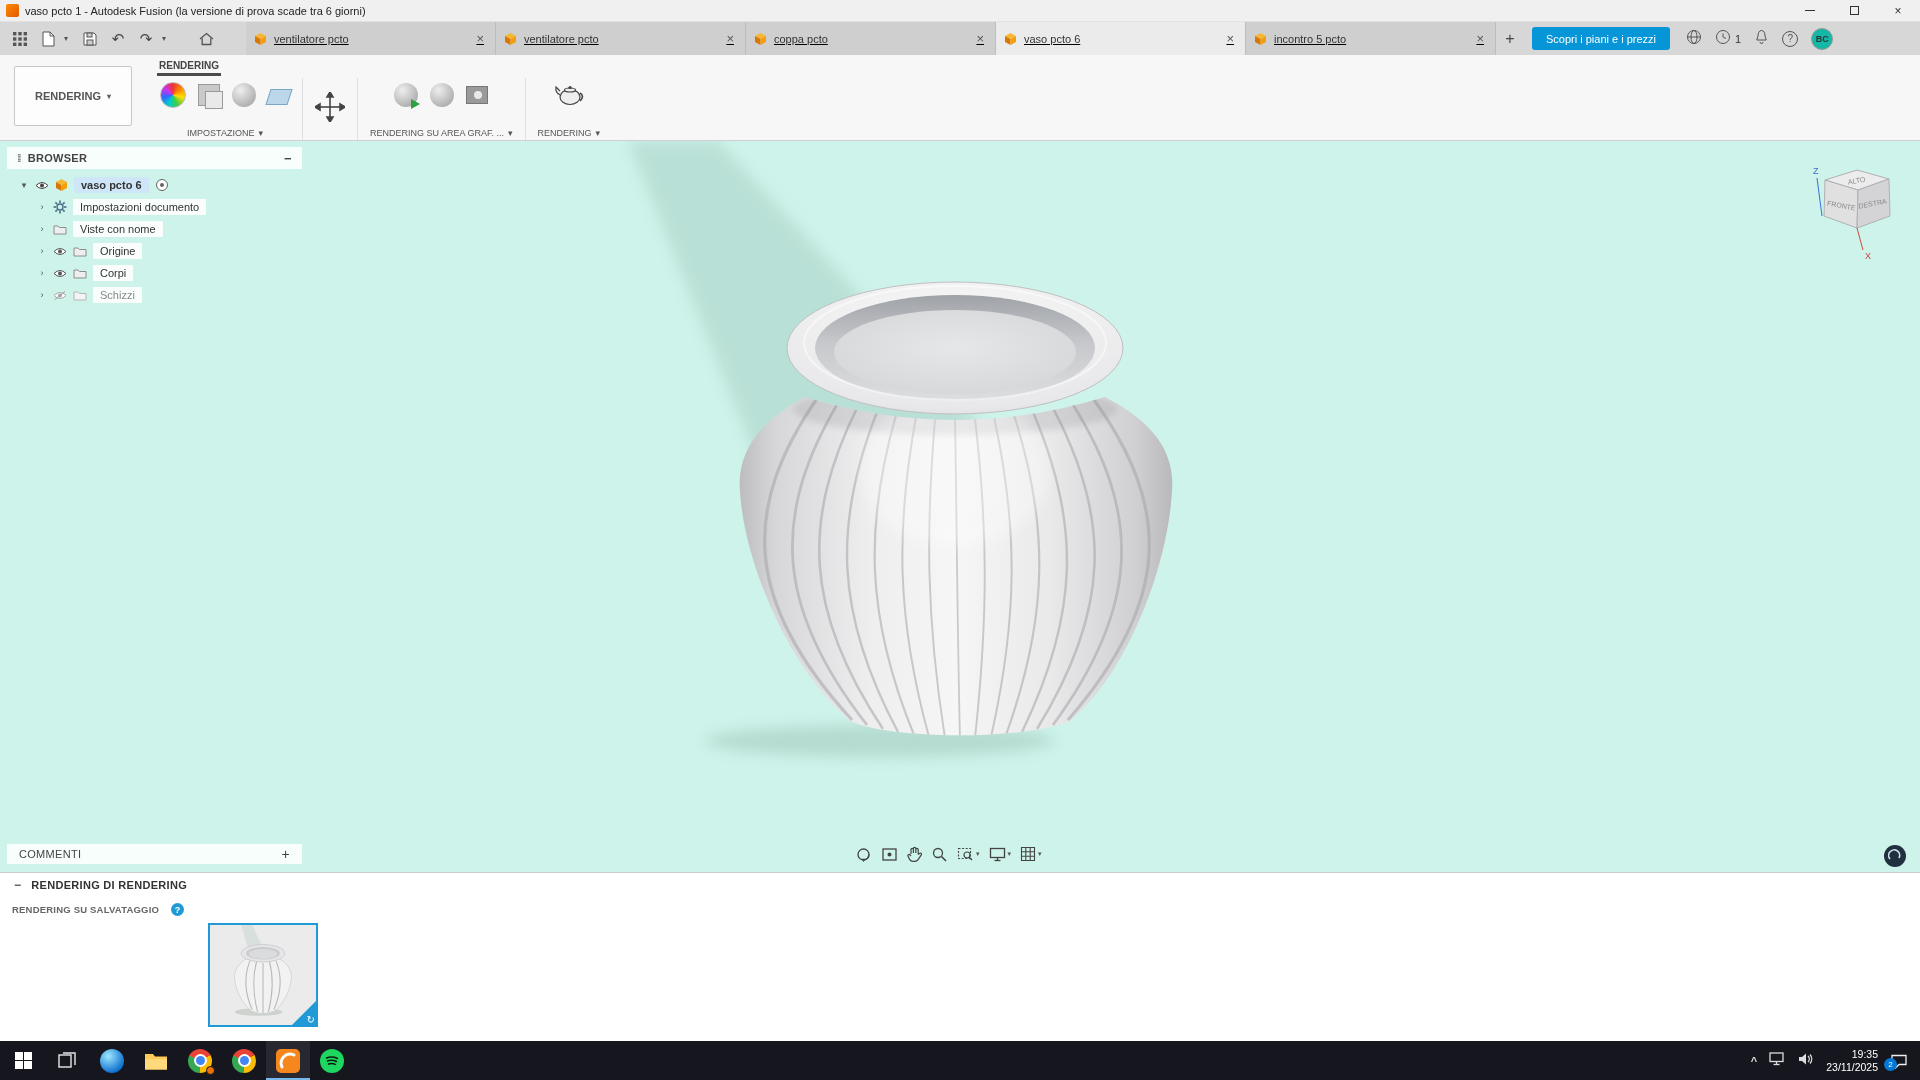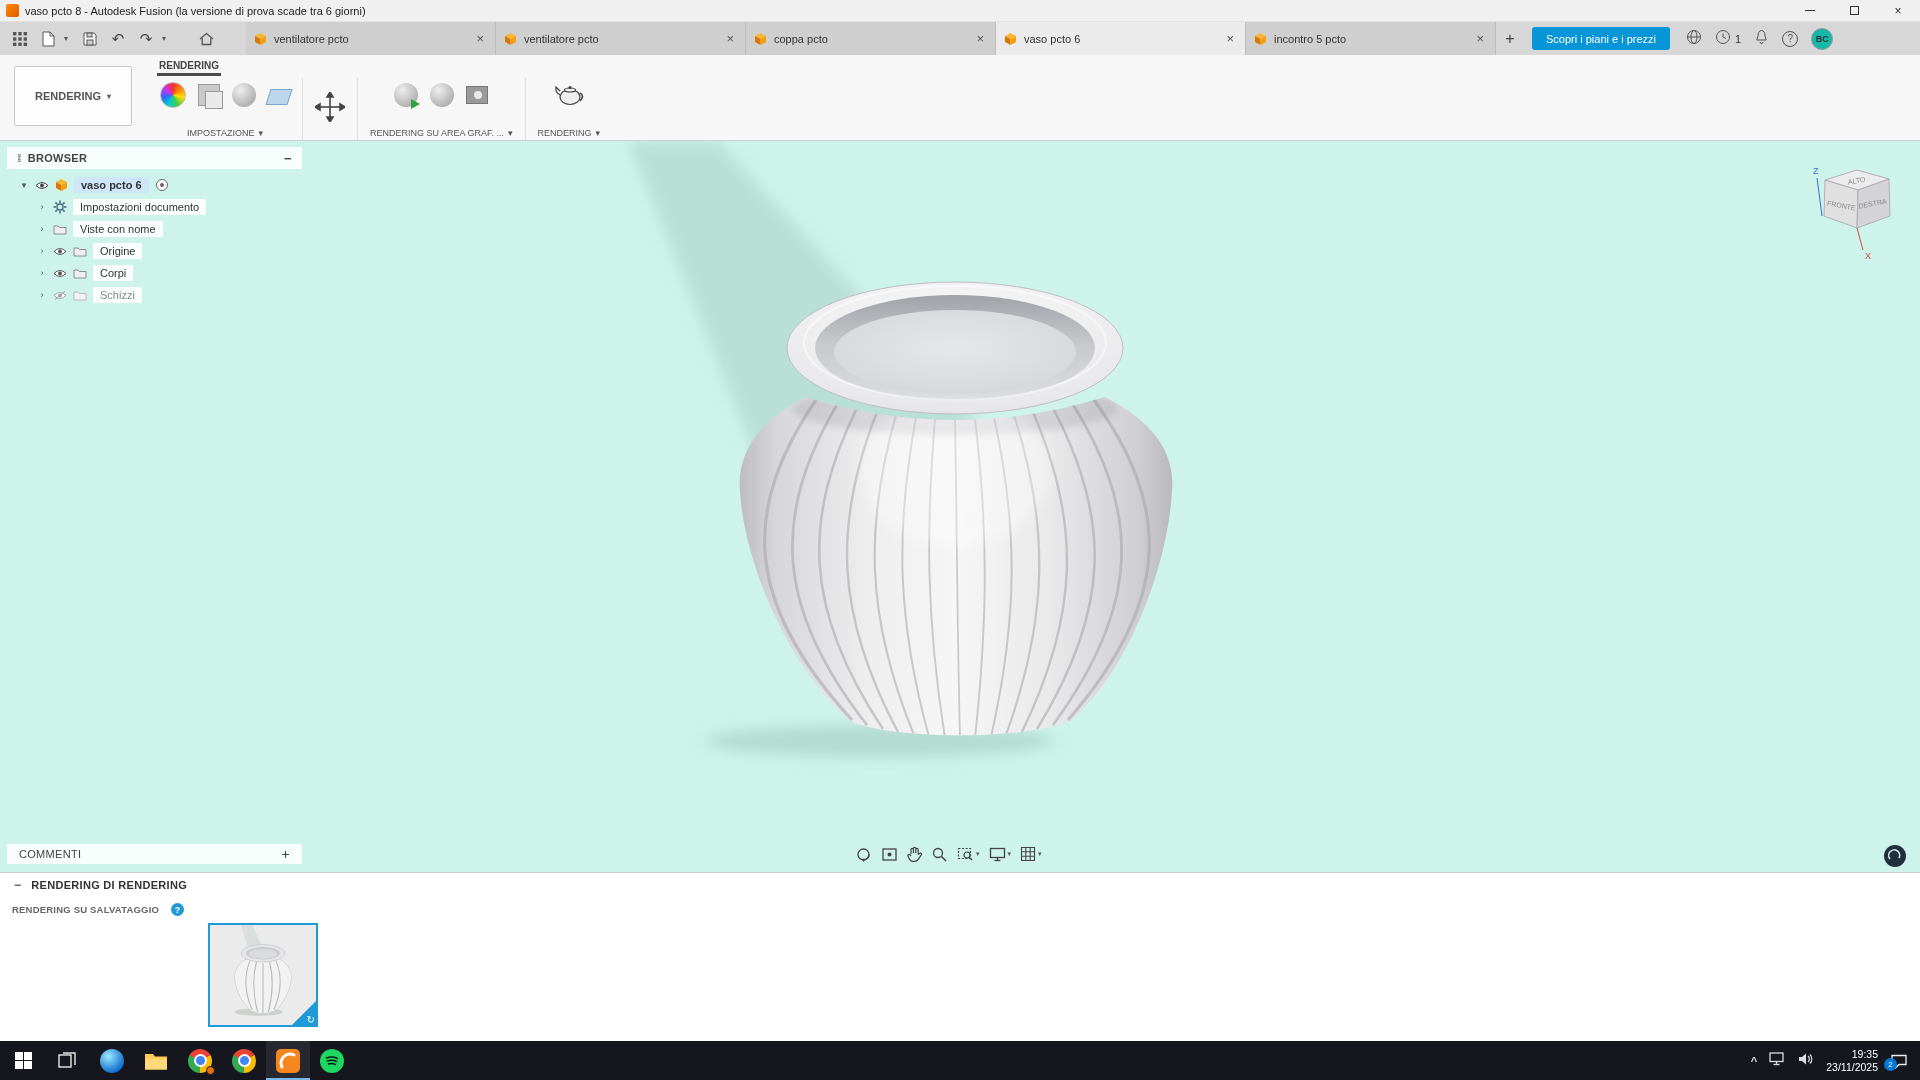--- a/index.html
+++ b/index.html
@@ -22,21 +22,21 @@
   .minline { width:10px; height:0; border-top:1px solid #333; display:block; }
   .maxbox { width:9px; height:9px; border:1px solid #333; display:block; }
 
   
   #tabbar { position:absolute; top:22px; left:0; width:1920px; height:33px;
     background:#d7d7d7; display:flex; align-items:center; }
   .qicons { display:flex; align-items:center; height:33px; padding-left:8px; gap:4px; }
   .qbtn { width:24px; height:26px; display:flex; align-items:center; justify-content:center;
     color:#444; font-size:13px; }
   .qcaret { font-size:8px; color:#555; width:10px; }
-  .tabs { display:flex; height:33px; margin-left:28px; }
+  .tabs { display:flex; height:33px; margin-left:28px;text-decoration:underline; }
   .tab { width:250px; height:33px; display:flex; align-items:center; gap:7px;
     padding:0 8px; background:#cfcfcf; border-right:1px solid #bdbdbd;
     font-size:11px; color:#333; }
   .tab.active { background:#ebebeb; }
   .tab .tlabel { flex:1 1 auto; white-space:nowrap; overflow:hidden; }
   .tab .tclose { color:#555; font-size:13px; padding:0 3px; }
   .newtab { width:28px; height:33px; display:flex; align-items:center; justify-content:center;
     font-size:16px; color:#444; }
   .upgrade { margin-left:8px; height:23px; padding:0 14px; background:#0696d7; color:#fff;
     font-size:11px; border-radius:3px; display:flex; align-items:center; white-space:nowrap; }
@@ -166,21 +166,21 @@
   .actionwrap { position:relative; display:flex; align-items:center; }
   .actionbadge { position:absolute; left:-6px; bottom:-2px; background:#0078d7; color:#fff;
     width:13px; height:13px; border-radius:50%; font-size:8px; display:flex;
     align-items:center; justify-content:center; }
 </style>
 </head>
 <body>
 
 <div id="titlebar">
   <div class="appicon"></div>
-  <span>vaso pcto 8 - Autodesk Fusion (la versione di prova scade tra 6 giorni)</span>
+  <span>vaso pcto 1 - Autodesk Fusion (la versione di prova scade tra 6 giorni)</span>
   <div class="wcontrols">
     <div class="wbtn">
         <span class="minline"></span>
       </div>
     <div class="wbtn">
         <span class="maxbox"></span>
       </div>
     <div class="wbtn">
         <span>×</span>
       </div>

